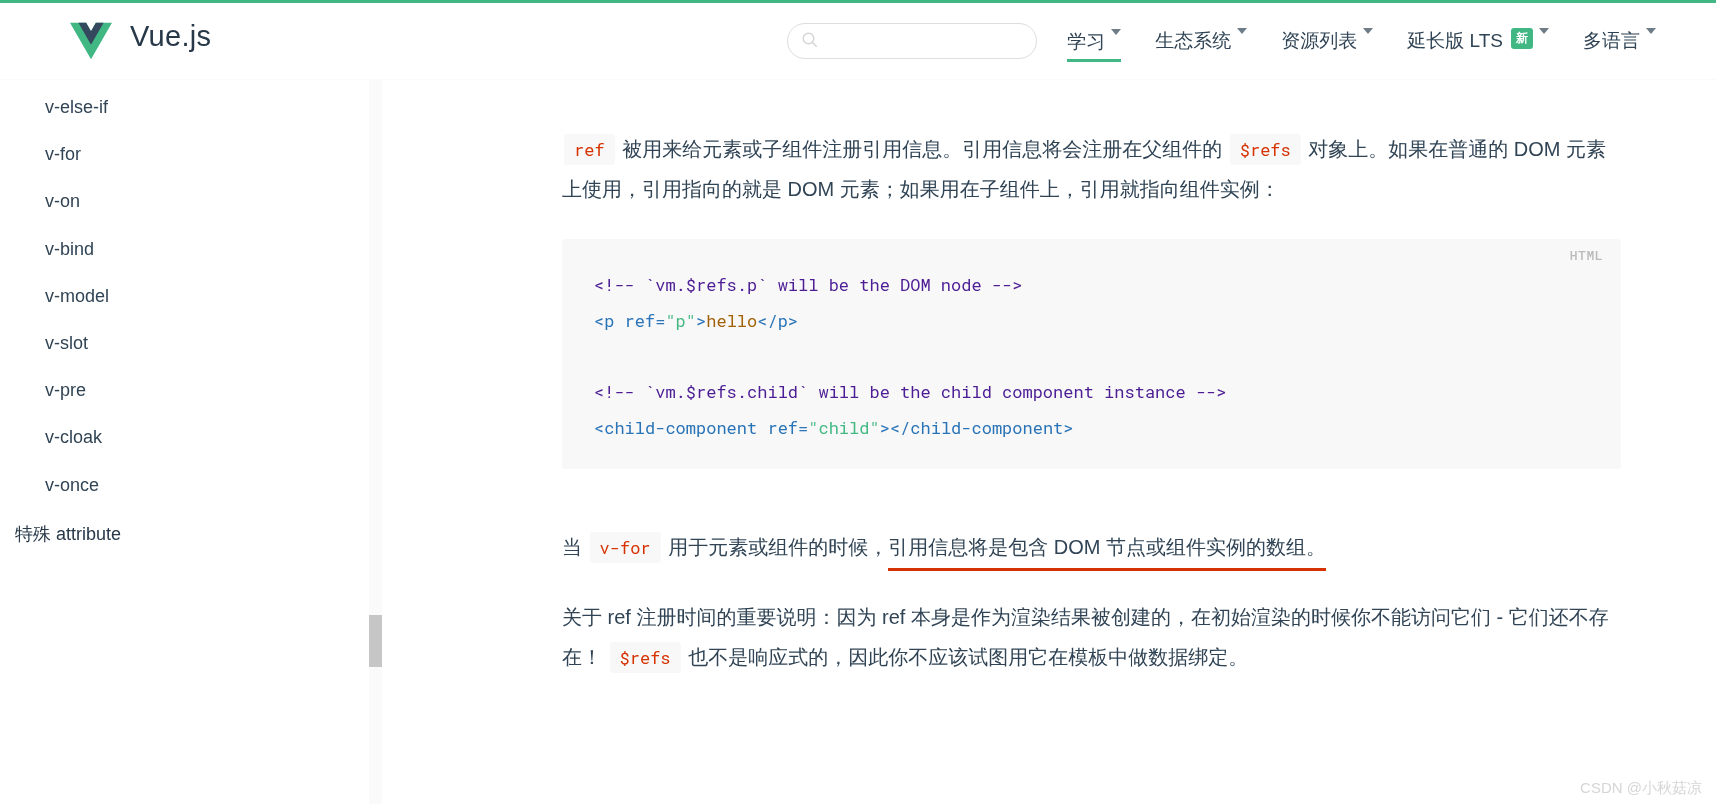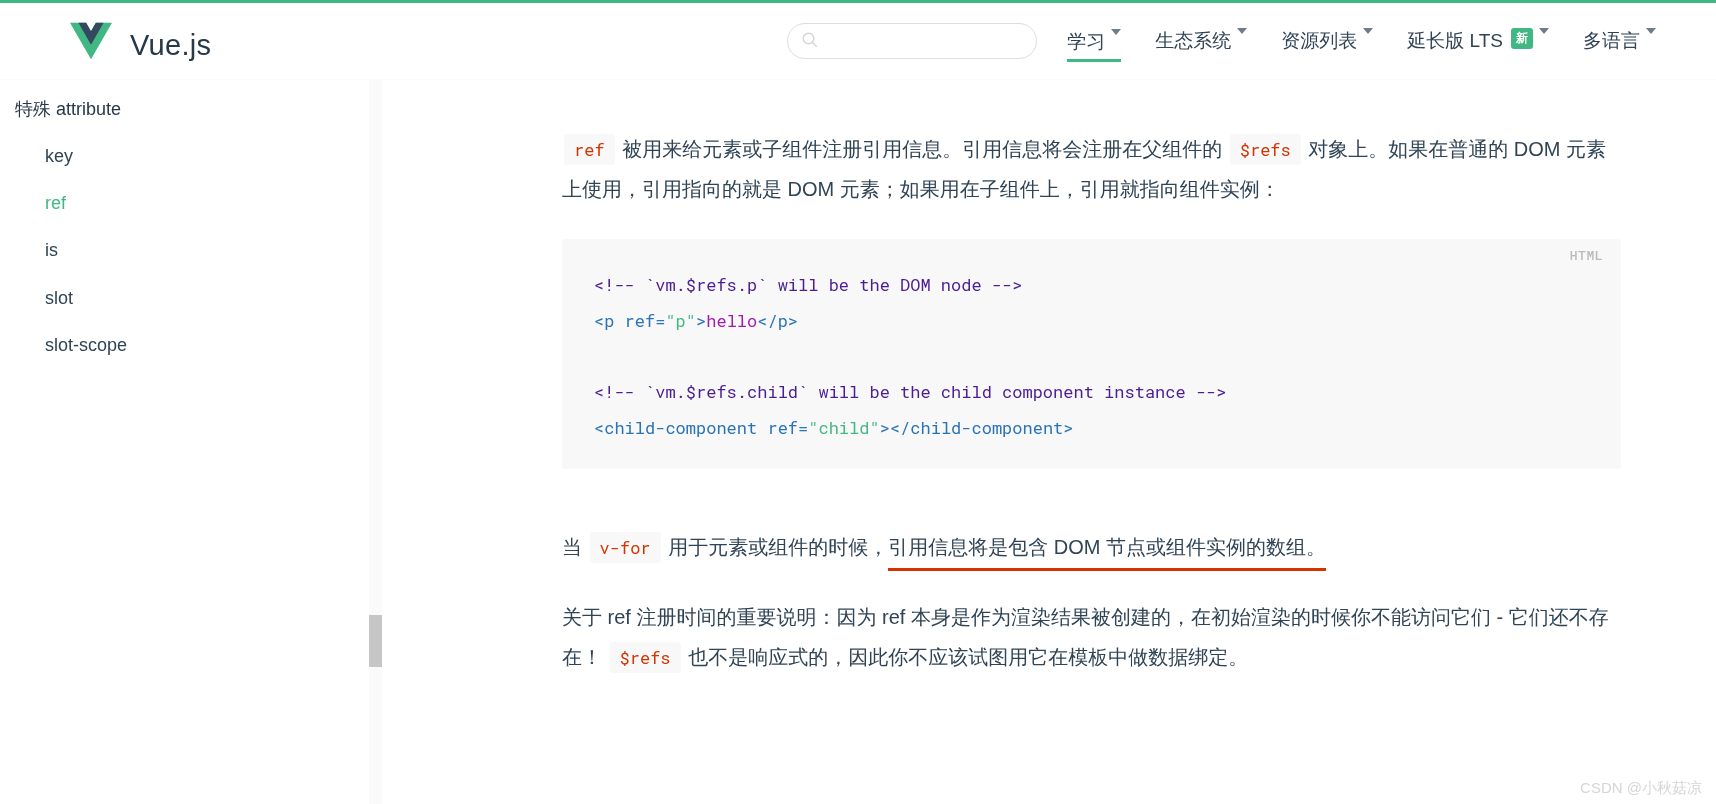--- a/index.html
+++ b/index.html
@@ -1,19 +1,19 @@
 <!DOCTYPE html>
 <html><head>
 <meta charset="utf-8">
 <style>
 *{margin:0;padding:0;box-sizing:border-box}
 body{font-family:"PingFang SC","Microsoft YaHei","Helvetica Neue",Arial,sans-serif;background:#fff;color:#304455;width:1716px;height:804px;overflow:hidden;position:relative}
 .topline{height:3px;background:#41b883}
 .header{height:77px;display:flex;align-items:center;padding:0 60px 0 70px;border-bottom:1px solid rgba(0,0,0,.02)}
-.logo-wrap{display:flex;align-items:flex-end;gap:18px}
+.logo-wrap{display:flex;align-items:flex-start;gap:18px}
 .logo-svg{width:42px;height:42px}
 .brand{font-size:29px;font-weight:500;color:#273849;letter-spacing:.3px}
 .search{margin-left:auto;margin-right:30px;position:relative}
 .search input{width:250px;height:36px;border:1px solid #ddd;border-radius:18px;padding:0 16px 0 42px;font-size:15px;outline:none;color:#304455}
 .search .sicon{position:absolute;left:14px;top:8px;width:18px;height:18px;opacity:.35}
 .nav{display:flex;align-items:center;gap:34px}
 .nav-item{display:flex;align-items:flex-start;gap:6px;font-size:19px;color:#304455;cursor:pointer;padding:8px 0}
 .nav-item.active{border-bottom:3px solid #41b883;padding-bottom:4px}
 .caret{width:0;height:0;border-left:5px solid transparent;border-right:5px solid transparent;border-top:6px solid #304455;opacity:.7}
 .badge{background:#41b883;color:#fff;font-size:12px;padding:2px 5px;border-radius:3px;font-weight:600;margin-left:2px}
@@ -29,21 +29,21 @@
 .chip-row{display:flex;margin-top:4px;margin-bottom:35px}
 .ghost{width:76px;height:10px}
 .para{font-size:20px;line-height:2.0;color:#304455;margin-bottom:30px}
 .code-inline{font-family:"Roboto Mono",Menlo,Consolas,monospace;background:#f8f8f8;color:#d63200;padding:4px 10px;border-radius:3px;font-size:17px;margin:0 2px}
 .codebox{background:#f8f8f8;border-radius:3px;padding:28px 32px 24px 32px;margin:0 0 58px 0;position:relative;font-family:"Roboto Mono",Menlo,Consolas,monospace;font-size:17px;line-height:2.1}
 .codelang{position:absolute;top:3px;right:18px;font-size:13px;color:#bbb;font-weight:500;letter-spacing:.5px}
 .c-comment{color:#4c1d95}
 .c-tag{color:#2973b7}
 .c-attr{color:#2973b7}
 .c-str{color:#42b983}
-.c-txt{color:#a21caf}
+.c-txt{color:#a16207}
 .underline-red{border-bottom:3px solid #d63200;padding-bottom:10px}
 .wm{position:absolute;right:14px;bottom:6px;font-size:15px;color:#d6d6d6}
 </style>
 </head>
 <body>
 
 <div class="topline"></div>
 
 <div class="header">
   <div class="logo-wrap">
@@ -80,28 +80,32 @@
       </div>
     <div class="nav-item">
         <span>多语言</span>
         <span class="caret"></span>
       </div>
   </div>
 </div>
 
 <div class="body">
   <div class="sidebar">
+    <div id="side1">
+        <div class="side-item">v-else-if</div>
+        <div class="side-item">v-for</div>
+        <div class="side-item">v-on</div>
+        <div class="side-item">v-bind</div>
+        <div class="side-item">v-model</div>
+        <div class="side-item">v-slot</div>
+        <div class="side-item">v-pre</div>
+        <div class="side-item">v-cloak</div>
+        <div class="side-item">v-once</div>
+      </div>
     <div class="side-heading">特殊 attribute</div>
-    <div id="side2">
-        <div class="side-item">key</div>
-        <div class="side-item sel">ref</div>
-        <div class="side-item">is</div>
-        <div class="side-item">slot</div>
-        <div class="side-item">slot-scope</div>
-      </div>
     <div class="sidebar-track"></div>
     <div class="sidebar-thumb"></div>
   </div>
 
   <div class="content">
     <div class="chip-row">
         <div class="ghost"></div>
       </div>
 
     <p class="para">

